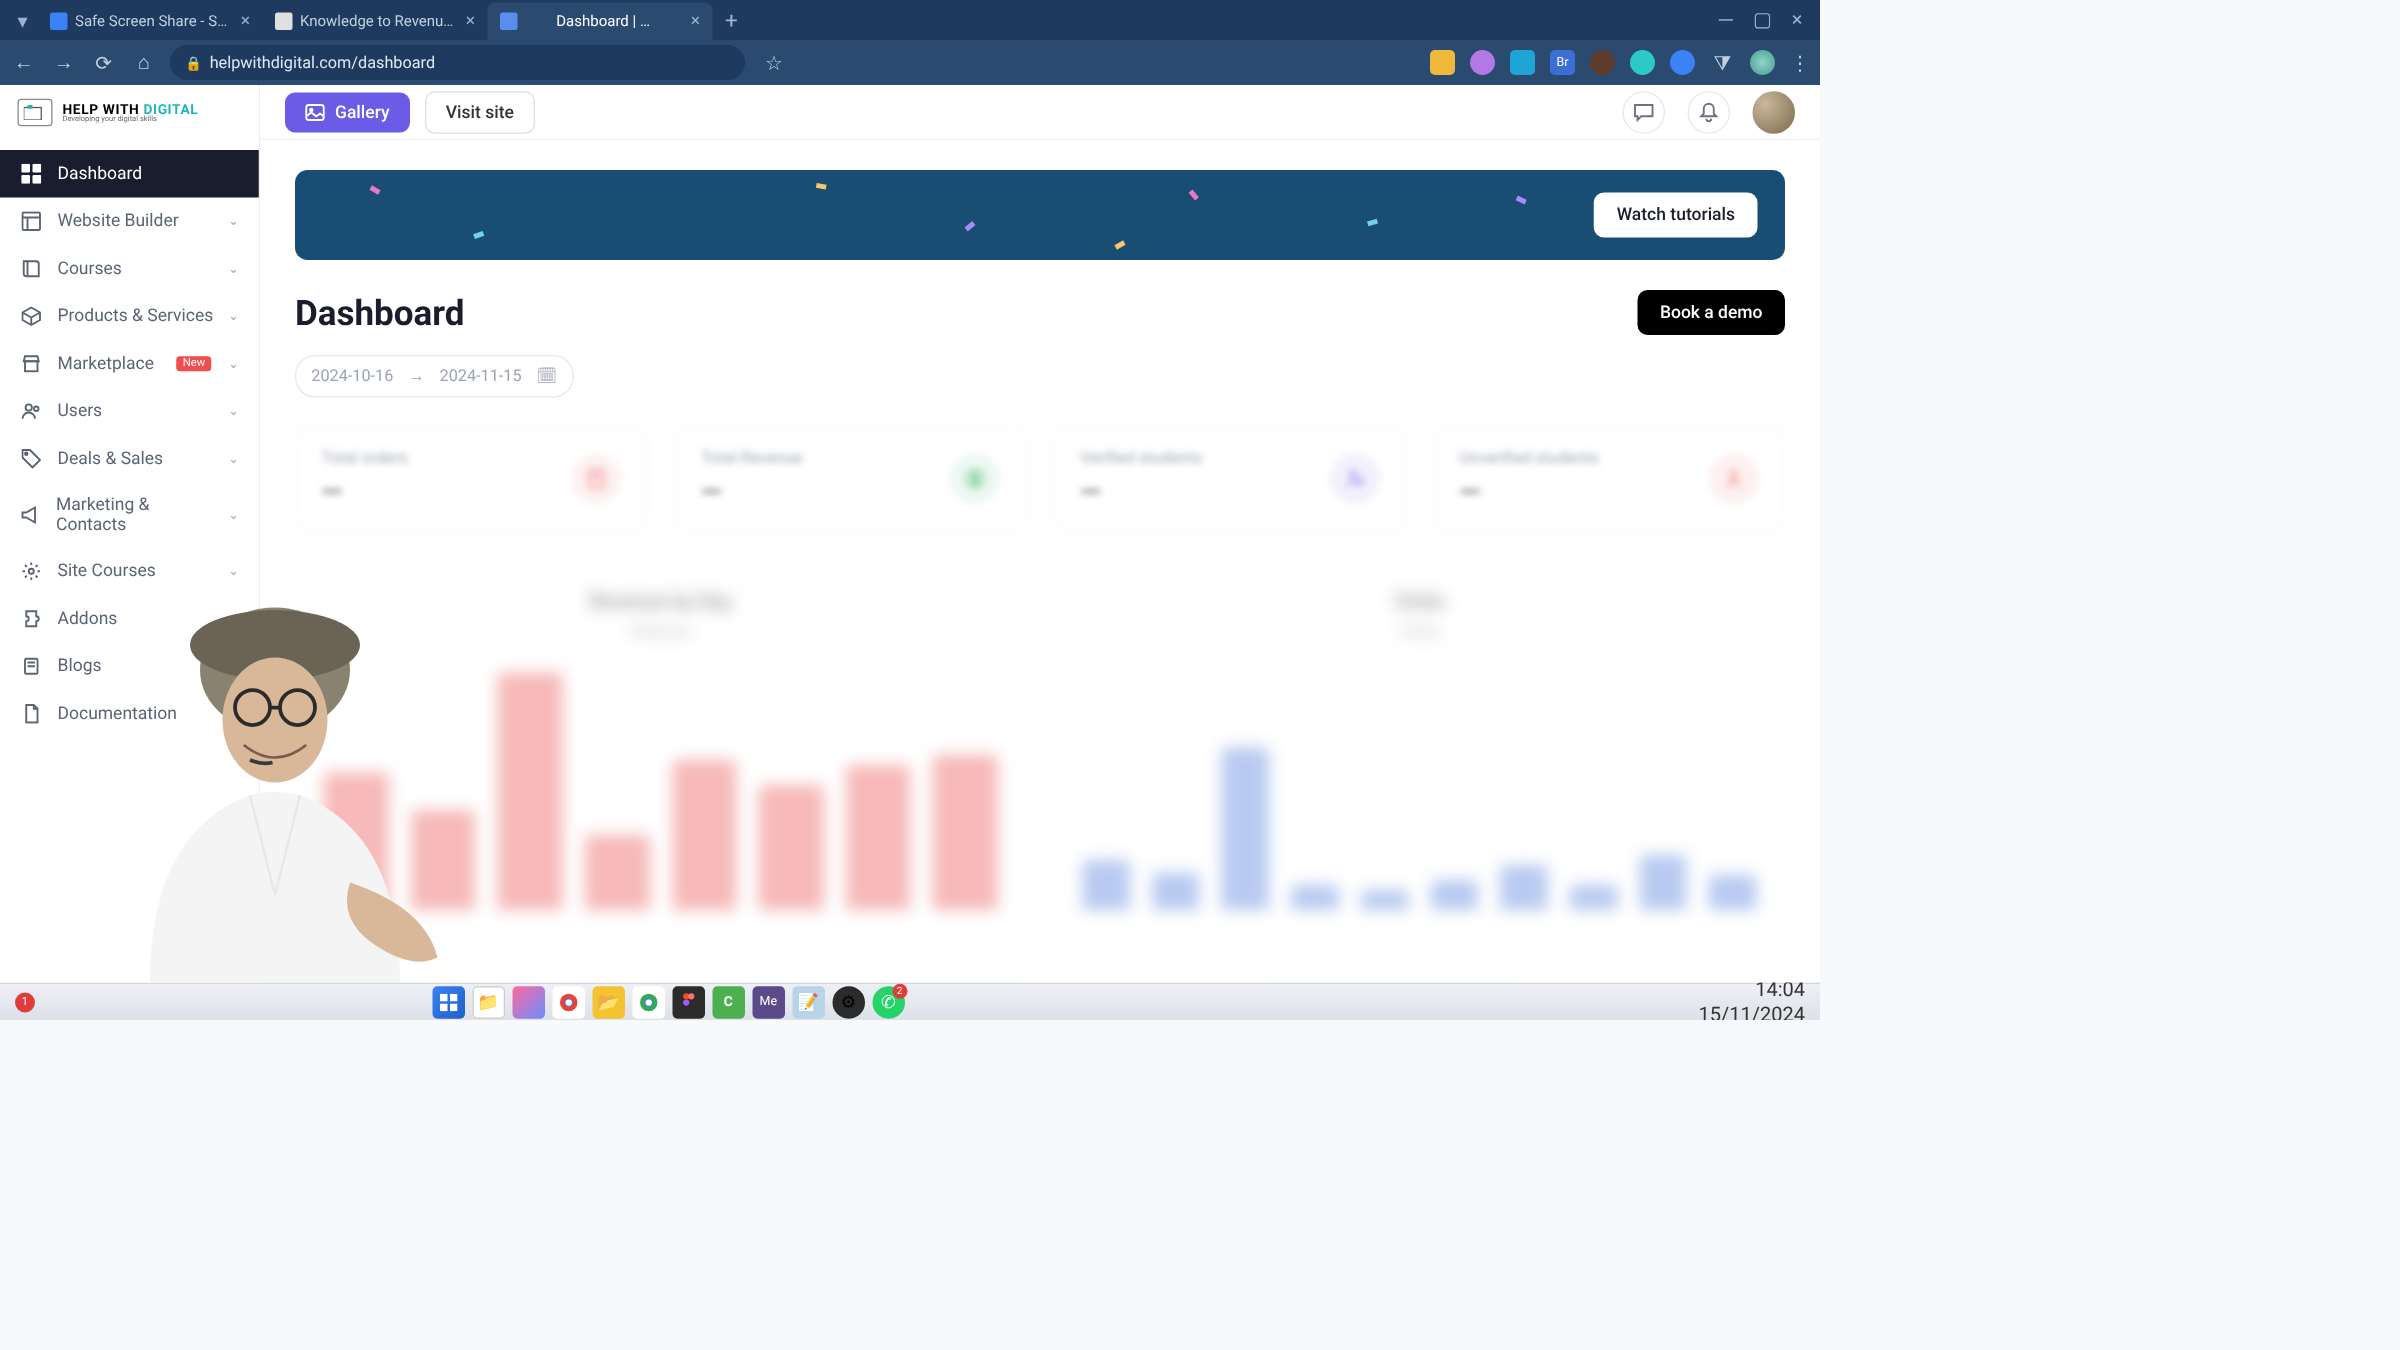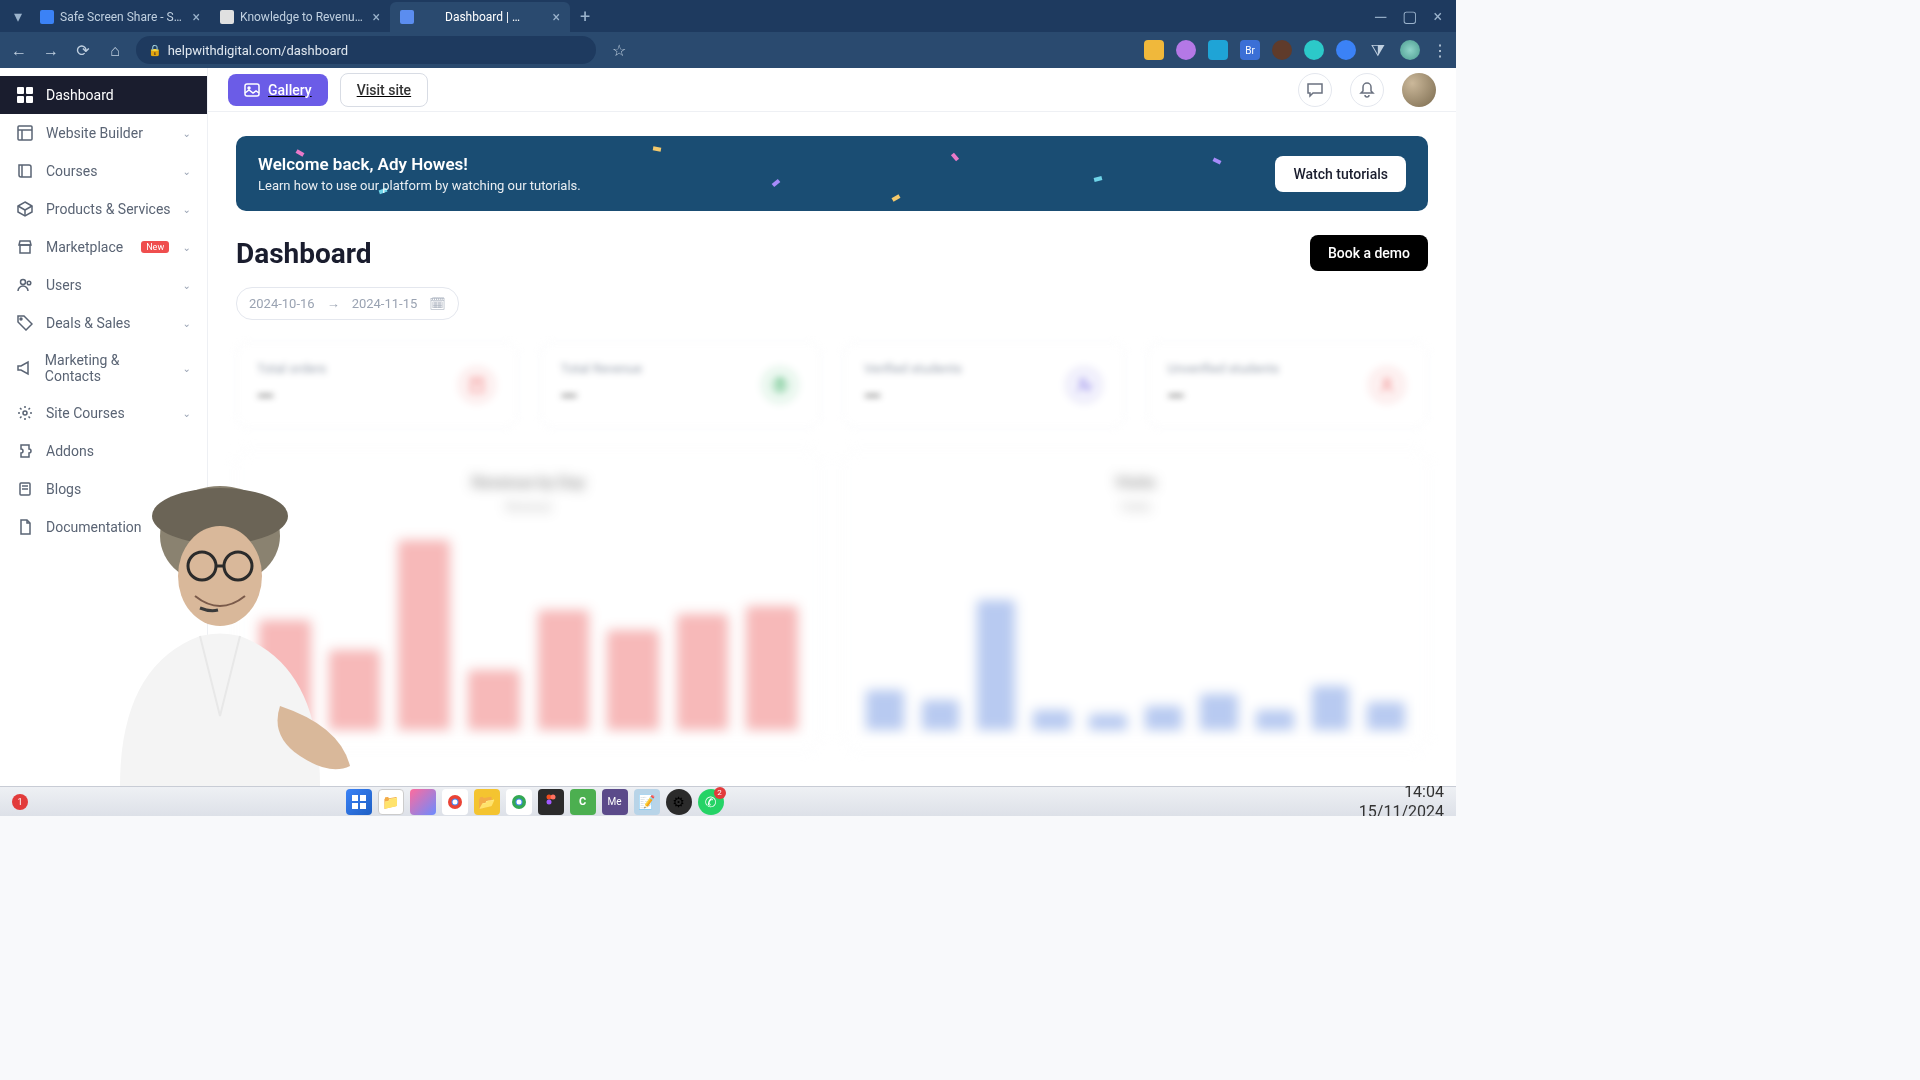--- a/index.html
+++ b/index.html
@@ -35,21 +35,21 @@
 
 .nav { padding: 8px 0; }
 .nav-item { display: flex; align-items: center; gap: 12px; padding: 10px 16px; color: #5a6474; font-size: 14px; cursor: pointer; position: relative; }
 .nav-item.active { background: #1a1d2e; color: #fff; }
 .nav-item .icon { width: 18px; height: 18px; display: flex; align-items: center; justify-content: center; }
 .nav-chevron { margin-left: auto; font-size: 10px; color: #98a2b3; }
 .nav-badge { background: #ef4e4e; color: #fff; font-size: 9px; padding: 1px 5px; border-radius: 3px; margin-left: 6px; }
 
 
 .main { flex: 1; display: flex; flex-direction: column; }
-.topbar { height: 44px; display: flex; align-items: center; padding: 0 20px; gap: 12px; border-bottom: 1px solid #eef0f4; text-decoration: underline; }
+.topbar { height: 44px; display: flex; align-items: center; padding: 0 20px; gap: 12px; border-bottom: 1px solid #eef0f4; }
 .btn { padding: 8px 16px; border-radius: 8px; font-size: 14px; font-weight: 500; display: flex; align-items: center; gap: 8px; cursor: pointer; border: none; }
 .btn-primary { background: #6b5ce7; color: #fff; }
 .btn-outline { background: #fff; color: #333; border: 1px solid #d8dce4; }
 .topbar-right { margin-left: auto; display: flex; gap: 18px; align-items: center; }
 .topbar-icon-btn { width: 34px; height: 34px; border-radius: 50%; border: 1px solid #e4e7ee; display: flex; align-items: center; justify-content: center; color: #6b7280; }
 .avatar { width: 34px; height: 34px; border-radius: 50%; background: radial-gradient(circle at 30% 30%, #cbb89a, #7a6a4e); }
 
 .content { padding: 24px 28px; overflow: hidden; flex: 1; position: relative; }
 
 .welcome-banner { background: linear-gradient(90deg, #1a4d73 0%, #1a4d73 100%); border-radius: 10px; padding: 18px 22px; color: #fff; display: flex; align-items: center; position: relative; overflow: hidden; }
@@ -140,20 +140,32 @@
     <div class="ext-icon" style="background:#3b82f6;border-radius:50%"></div>
     <div class="ext-icon" style="color:#c0d0e0;display:flex;align-items:center;justify-content:center">⧩</div>
     <div class="ext-icon" style="background:radial-gradient(circle,#8fd4c8,#4a9b8f);border-radius:50%"></div>
     <span style="color:#c0d0e0">⋮</span>
   </div>
 </div>
 
 <div class="app">
 
   <div class="sidebar">
+    <div class="logo">
+      <div class="logo-icon">
+        <svg width="18" height="12" viewBox="0 0 18 12">
+            <rect x="0" y="2" width="14" height="10" fill="none" stroke="#555" stroke-width="1"></rect>
+            <rect x="3" y="0" width="4" height="3" fill="#1fb6c1"></rect>
+          </svg>
+      </div>
+      <div class="logo-text">
+        <div class="logo-main"><span>HELP WITH</span> <span class="hl">DIGITAL</span></div>
+        <div class="logo-sub">Developing your digital skills</div>
+      </div>
+    </div>
 
     <div class="nav">
       <div class="nav-item active">
         <span class="icon">
             <svg width="16" height="16" viewBox="0 0 16 16" fill="currentColor">
               <rect x="0" y="0" width="7" height="7" rx="1"></rect>
               <rect x="9" y="0" width="7" height="7" rx="1"></rect>
               <rect x="0" y="9" width="7" height="7" rx="1"></rect>
               <rect x="9" y="9" width="7" height="7" rx="1"></rect>
             </svg>
@@ -308,24 +320,20 @@
         <div class="confetti">
           <span style="background:#e879c8;left:5%;top:20%;transform:rotate(30deg)"></span>
           <span style="background:#6fd4e8;left:12%;top:70%;transform:rotate(-20deg)"></span>
           <span style="background:#f4c96b;left:35%;top:15%;transform:rotate(10deg)"></span>
           <span style="background:#a78bfa;left:45%;top:60%;transform:rotate(-40deg)"></span>
           <span style="background:#e879c8;left:60%;top:25%;transform:rotate(50deg)"></span>
           <span style="background:#6fd4e8;left:72%;top:55%;transform:rotate(-15deg)"></span>
           <span style="background:#a78bfa;left:82%;top:30%;transform:rotate(25deg)"></span>
           <span style="background:#f4c96b;left:55%;top:80%;transform:rotate(-30deg)"></span>
         </div>
-        <div class="welcome-text">
-          <h2>Welcome back, Ady Howes!</h2>
-          <p>Learn how to use our platform by watching our tutorials.</p>
-        </div>
         <button class="watch-btn">Watch tutorials</button>
       </div>
 
       <div class="page-heading">
         <h1>Dashboard</h1>
         <button class="book-demo">Book a demo</button>
       </div>
 
       <div class="date-range">
         <span>2024-10-16</span>

